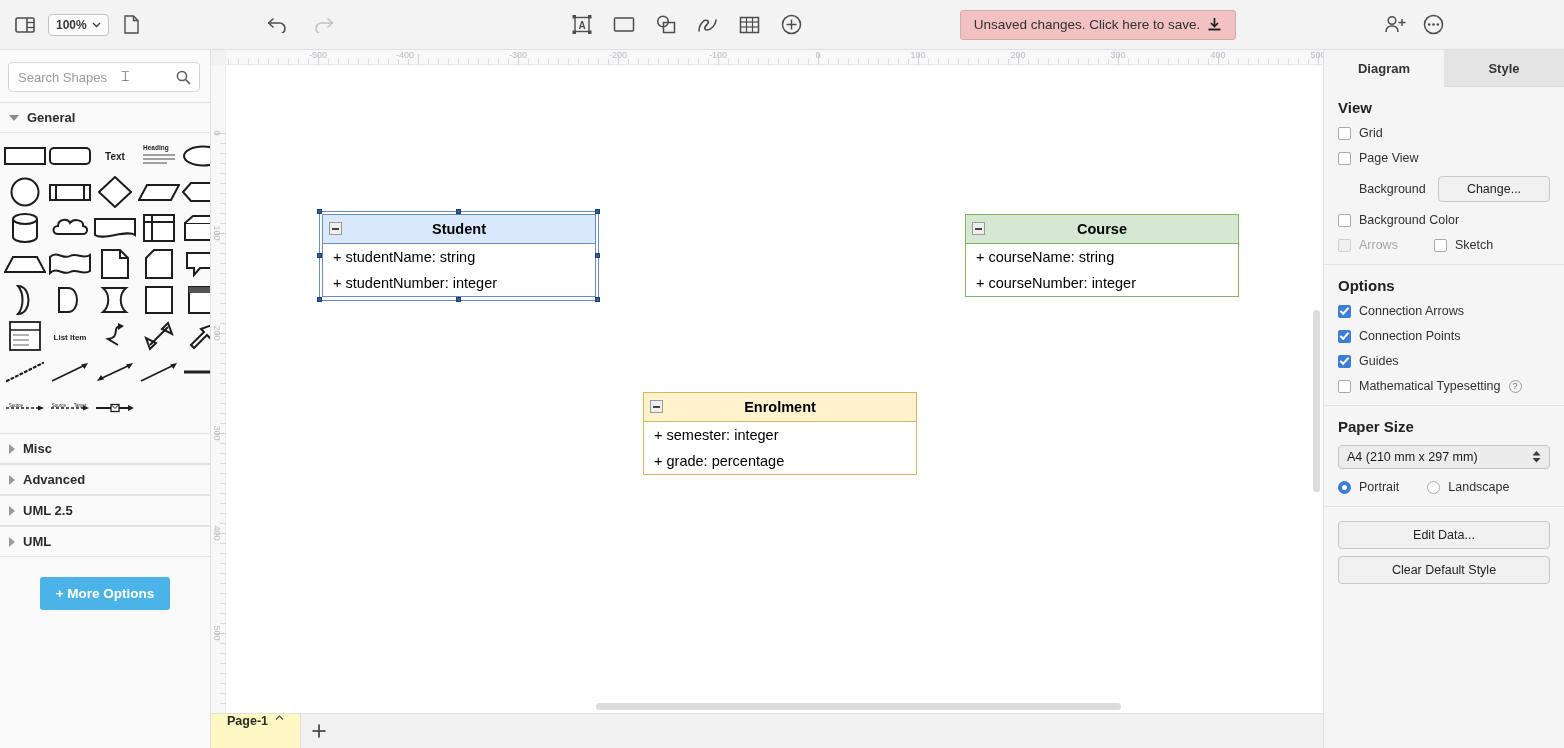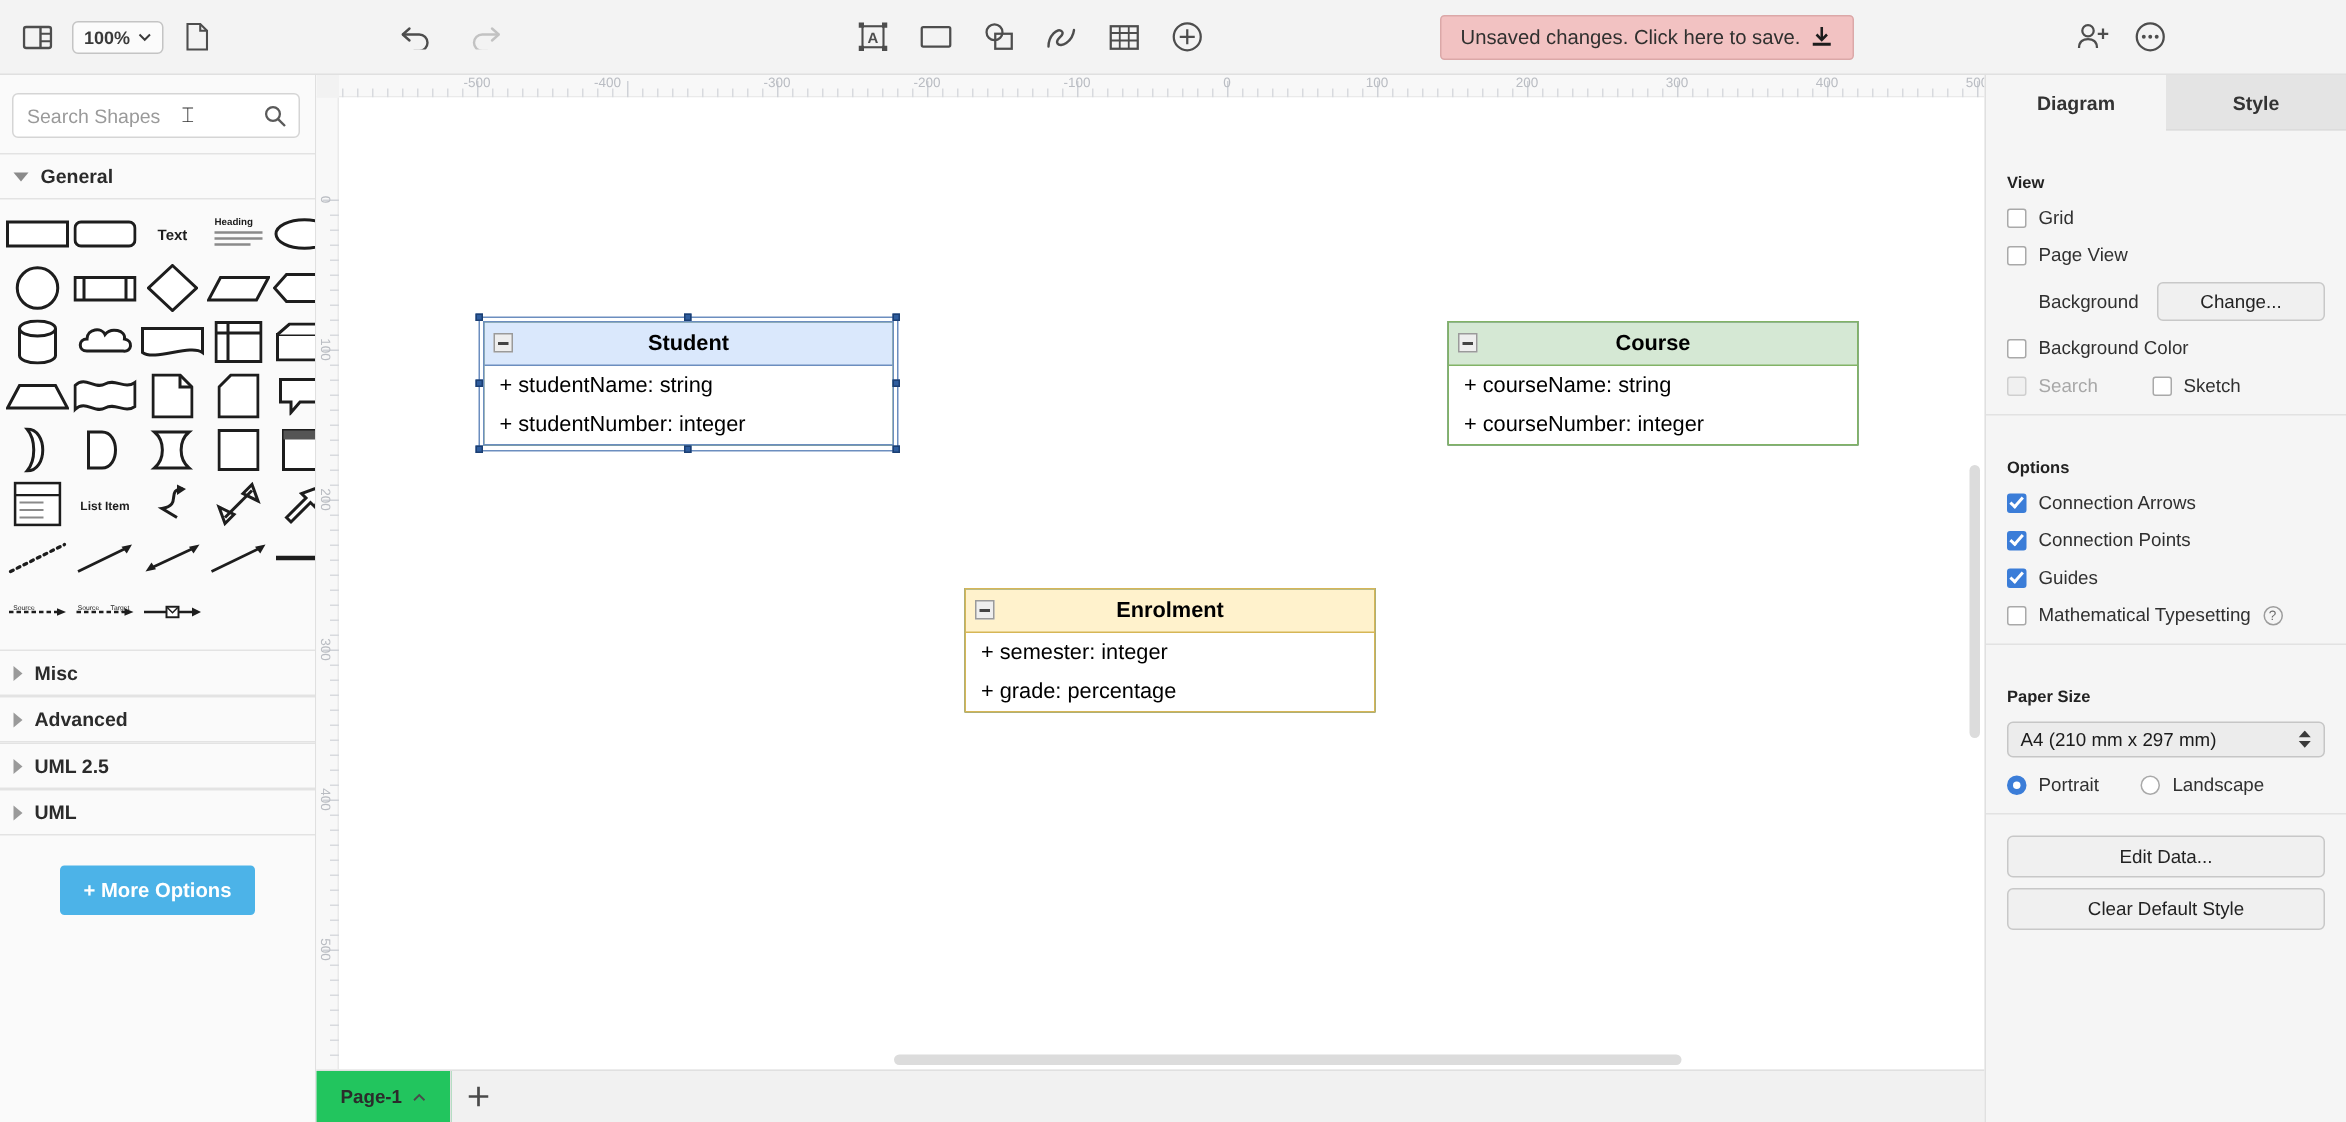--- a/index.html
+++ b/index.html
@@ -166,43 +166,43 @@
     background: #dcdcdc; border-radius: 4px;
   }
 
   
   .tabbar {
     position: absolute; left: 211px; top: 713px; width: 1112px; height: 35px;
     background: #f1f1f1; border-top: 1px solid #e0e0e0;
     display: flex; align-items: stretch;
   }
   .page-tab {
-    background: #22c55e; border-right: 1px solid #e0e0e0;
-    display: flex; align-items: center; gap: 7px;
+    background: #fef9c3; border-right: 1px solid #e0e0e0;
+    display: flex; align-items: flex-start; gap: 7px;
     padding: 0 16px; font-size: 12.5px; font-weight: bold; color: #2b2b2b; cursor: pointer;
   }
   .add-page {
     display: flex; align-items: center; justify-content: center;
     width: 36px; cursor: pointer; color: #4a4a4a;
   }
 
   
   .format-panel {
     position: absolute; left: 1323px; top: 50px; width: 241px; height: 698px;
     background: #f5f5f5; border-left: 1px solid #e0e0e0;
   }
   .fp-tabs { display: flex; height: 37px; }
   .fp-tab {
     flex: 1; display: flex; align-items: center; justify-content: center;
     font-size: 13px; font-weight: bold; color: #333; cursor: pointer;
     background: #e4e4e4; border-bottom: 1px solid #dcdcdc;
   }
   .fp-tab.active { background: #f5f5f5; border-bottom: 1px solid #f5f5f5; }
   .fp-section { padding: 12px 14px 12px 14px; border-bottom: 1px solid #e2e2e2; }
-  .fp-title { font-size: 11px; font-weight: bold; color: #222; margin-bottom: 10px; margin-top: 17px; }
+  .fp-title { font-size: 15px; font-weight: bold; color: #222; margin-bottom: 10px; }
   .fp-row { display: flex; align-items: center; gap: 8px; margin-bottom: 11px; font-size: 12.5px; color: #303030; }
   .fp-row:last-child { margin-bottom: 0; }
   .cb {
     width: 13px; height: 13px; border: 1px solid #a9a9a9; border-radius: 2px;
     background: #fff; flex: 0 0 auto; cursor: pointer;
   }
   .cb.checked {
     background: #3b7dd8; border-color: #3b7dd8;
     display: flex; align-items: center; justify-content: center;
   }
@@ -954,21 +954,21 @@
       <div class="fp-row">
         <span style="padding-left:21px">Background</span>
         <button class="btn-std change-btn">Change...</button>
       </div>
       <div class="fp-row">
         <span class="cb"></span>
         <span>Background Color</span>
       </div>
       <div class="fp-row">
         <span class="cb disabled"></span>
-        <span class="lbl-dim">Search</span>
+        <span class="lbl-dim">Arrows</span>
         <span class="cb" style="margin-left:28px"></span>
         <span>Sketch</span>
       </div>
     </div>
 
     <div class="fp-section">
       <div class="fp-title">Options</div>
       <div class="fp-row">
         <span class="cb checked"></span>
         <span>Connection Arrows</span>

